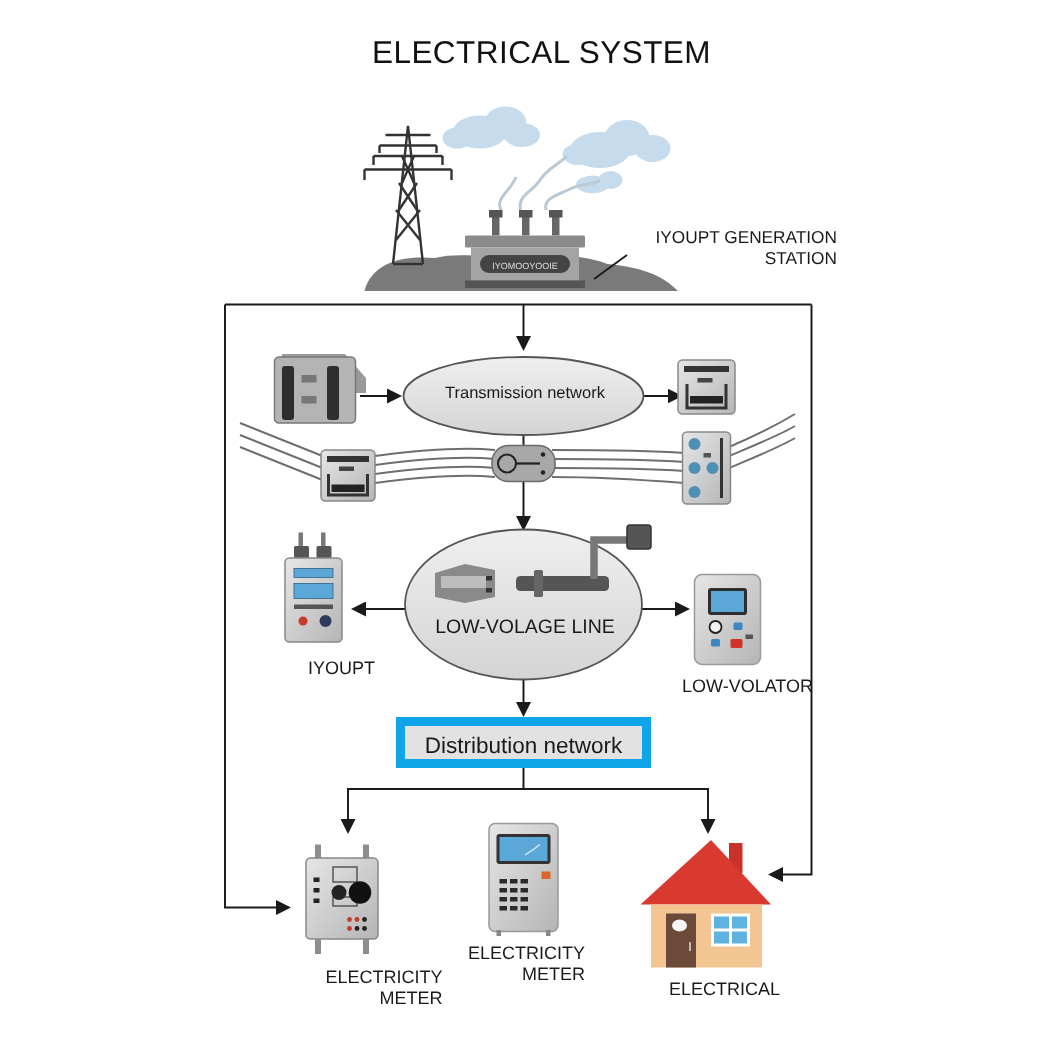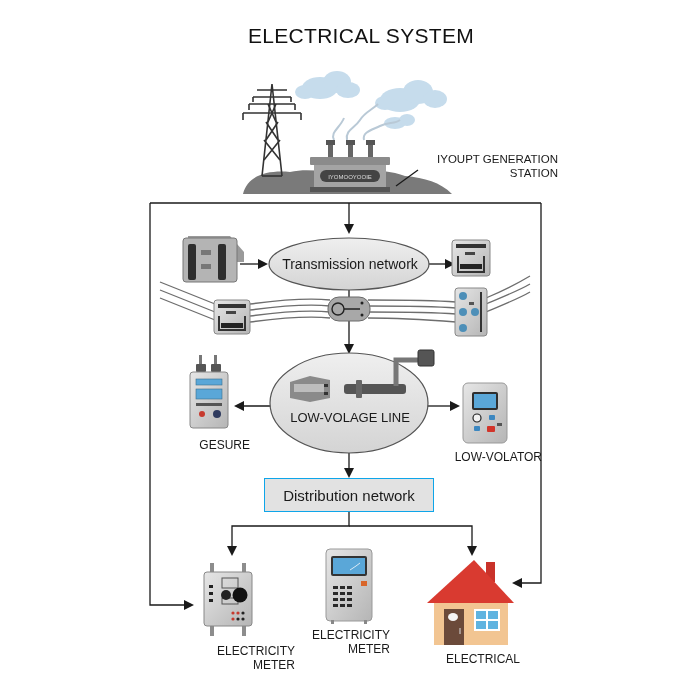--- a/index.html
+++ b/index.html
@@ -2,24 +2,24 @@
 <html><head>
   <meta charset="utf-8">
   <style>
     html, body { margin: 0; padding: 0; background: #ffffff; }
     body { width: 700px; height: 700px; position: relative; overflow: hidden;
            font-family: "Liberation Sans", sans-serif; color: #1a1a1a; }
     .abs { position: absolute; }
     #title { left: 0; width: 700px; top: 24px; text-align: center; font-size: 21px; letter-spacing: 0.3px; color: #111; margin-left: 11px; }
     .lbl { position: absolute; font-size: 12px; color: #1a1a1a; text-align: right; line-height: 14px; }
     #gen-label { left: 418px; top: 152px; width: 140px; font-size: 11.5px; }
-    #trans-text { left: 270px; top: 256px; width: 160px; font-size: 14px; text-align: center; }
+    #trans-text { left: 270px; top: 256px; width: 160px; font-size: 11px; text-align: center; }
     #lv-text { left: 280px; top: 410px; width: 140px; font-size: 13px; text-align: center; }
-    #dist-box { left: 264px; top: 478px; width: 170px; height: 34px; background: #e2e2e2; border: 1px solid #0ea5e9;
-                box-sizing: border-box; display: flex; align-items: center; justify-content: center; font-size: 15px; }
+    #dist-box { left: 264px; top: 478px; width: 170px; height: 34px; background: #e2e2e2; border: 6px solid #0ea5e9;
+                box-sizing: border-box; display: flex; align-items: flex-end; justify-content: center; font-size: 15px; }
     #gesure-label { left: 170px; top: 438px; width: 80px; }
     #lowvolator-label { left: 432px; top: 450px; width: 110px; }
     #meter1-label { left: 195px; top: 644px; width: 100px; }
     #meter2-label { left: 300px; top: 628px; width: 90px; }
     #business-label { left: 430px; top: 652px; width: 90px; }
     svg#diagram { position: absolute; left: 0; top: 0; }
   </style>
 </head>
 <body>
 
@@ -272,21 +272,21 @@
   <div>IYOUPT GENERATION</div>
   <div>STATION</div>
 </div>
 
 <div id="trans-text" class="abs">Transmission network</div>
 <div id="lv-text" class="abs">LOW-VOLAGE LINE</div>
 <div id="dist-box" class="abs">
   <span>Distribution network</span>
 </div>
 
-<div id="gesure-label" class="lbl">GESURE</div>
+<div id="gesure-label" class="lbl">IYOUPT</div>
 <div id="lowvolator-label" class="lbl">LOW-VOLATOR</div>
 
 <div id="meter1-label" class="lbl">
   <div>ELECTRICITY</div>
   <div>METER</div>
 </div>
 <div id="meter2-label" class="lbl">
   <div>ELECTRICITY</div>
   <div>METER</div>
 </div>

